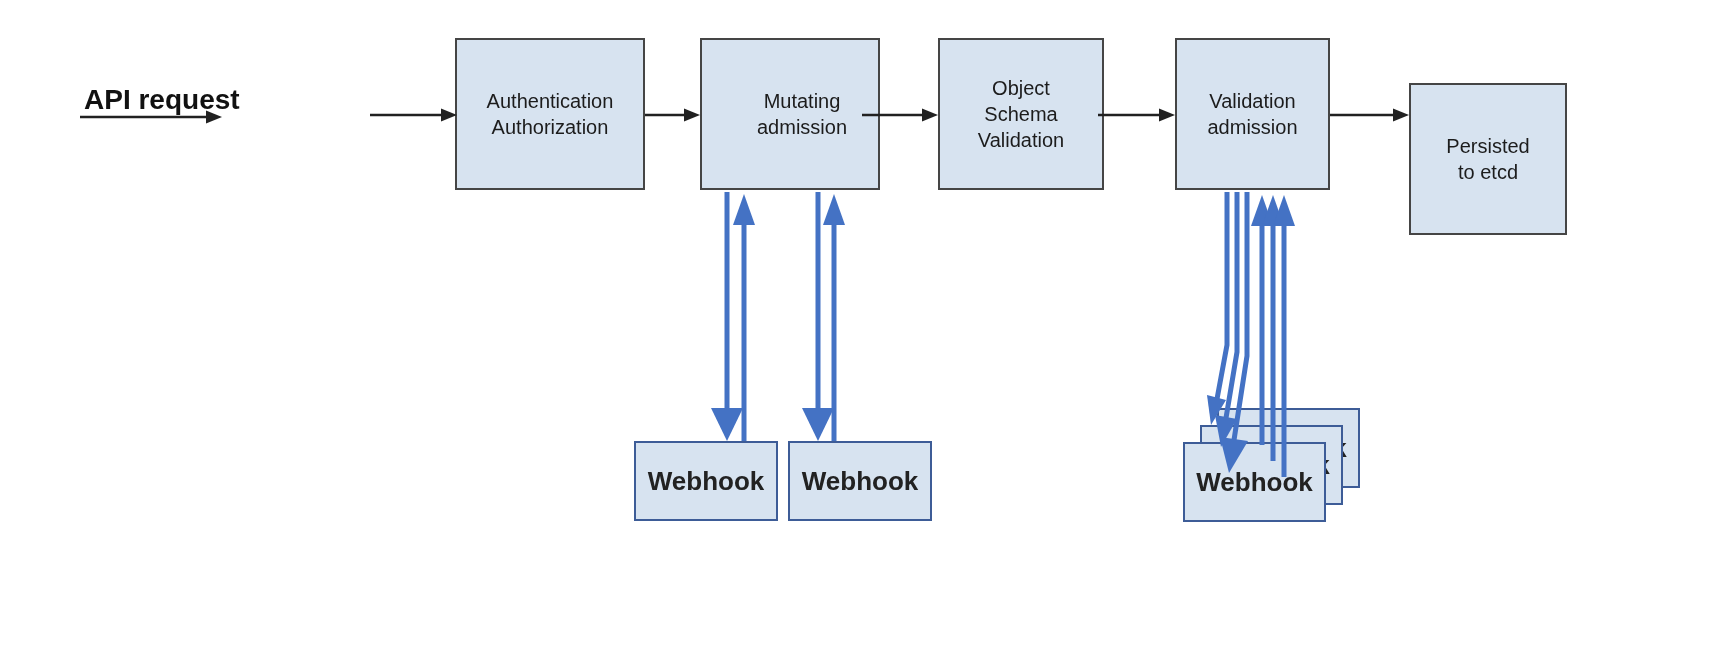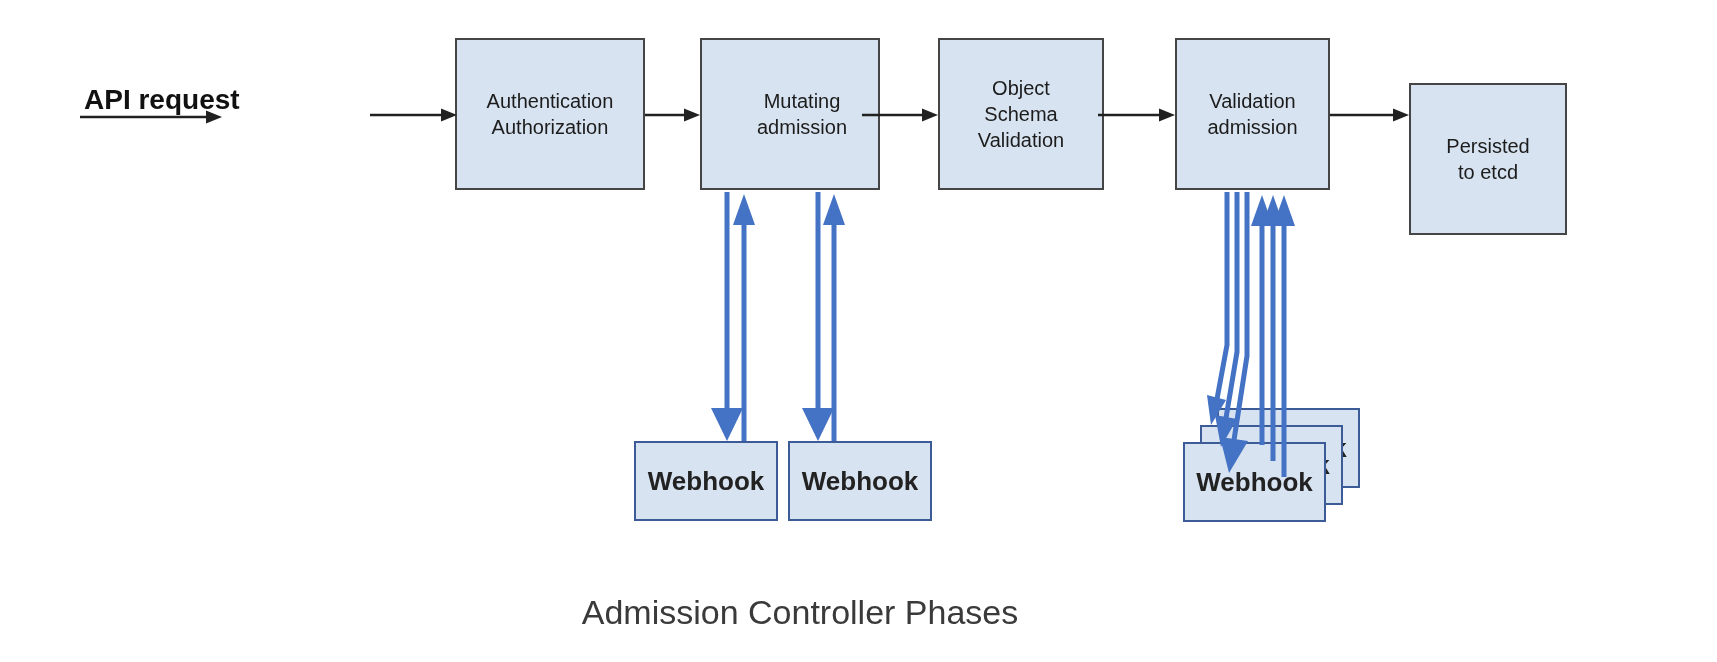--- a/index.html
+++ b/index.html
@@ -121,21 +121,20 @@
   <div class="webhook-box stack-box" style="left:1217px;top:408px;">
     <span class="webhook-label">Webhook</span>
   </div>
   <div class="webhook-box stack-box" style="left:1200px;top:425px;">
     <span class="webhook-label">Webhook</span>
   </div>
   <div class="webhook-box stack-box" style="left:1183px;top:442px;">
     <span class="webhook-label">Webhook</span>
   </div>
 
-  <div class="caption">Admission Controller Phases</div>
 
   <svg class="connector-layer" viewBox="0 0 1717 662">
 
     <g>
       <line class="blk" x1="80" y1="117" x2="207" y2="117"></line>
       <polygon class="blkf" points="222,117 206,110.5 206,123.5"></polygon>
     </g>
     <g>
       <line class="blk" x1="370" y1="115" x2="442" y2="115"></line>
       <polygon class="blkf" points="457,115 441,108.5 441,121.5"></polygon>

